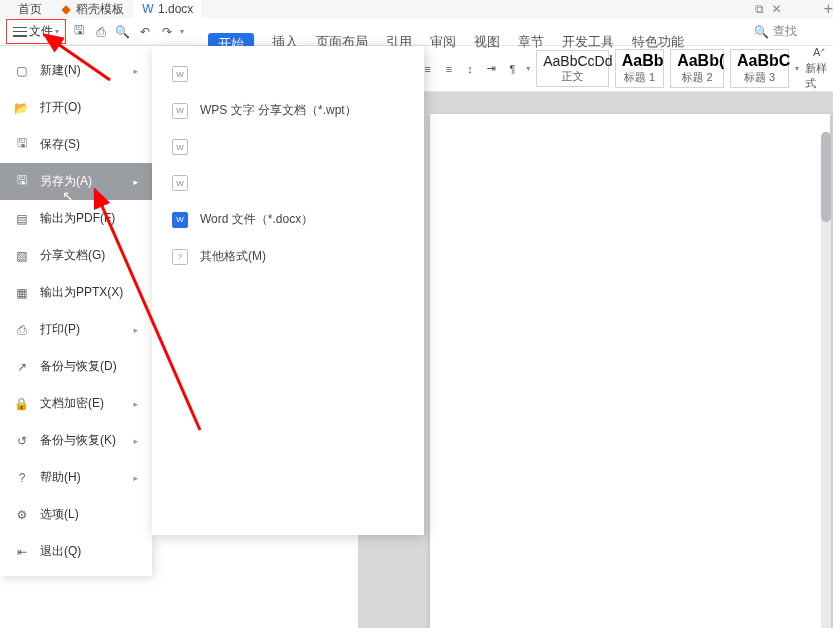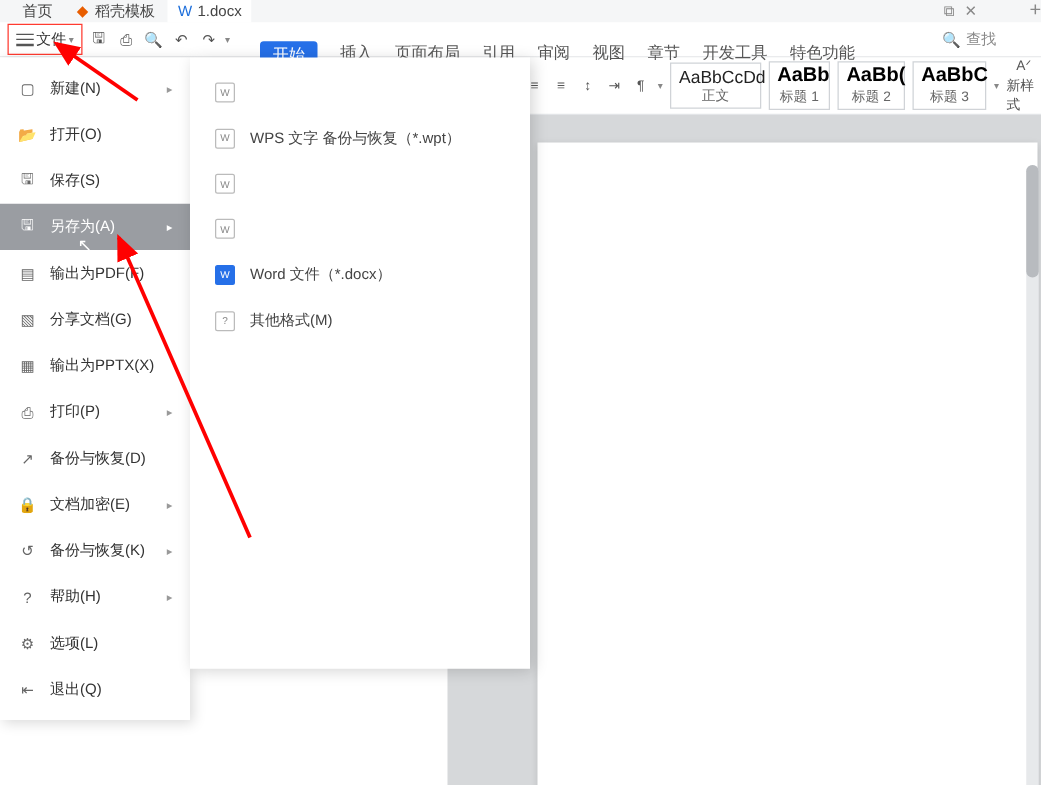--- a/index.html
+++ b/index.html
@@ -204,21 +204,21 @@
     <span>退出(Q)</span>
   </div>
 </div>
 
 <div class="submenu">
   <div class="submenu-item">
     <span class="file-type-icon">W</span>
   </div>
   <div class="submenu-item">
     <span class="file-type-icon">W</span>
-    <span>WPS 文字 备份与恢复（*.wpt）</span>
+    <span>WPS 文字 分享文档（*.wpt）</span>
   </div>
   <div class="submenu-item">
     <span class="file-type-icon">W</span>
   </div>
   <div class="submenu-item">
     <span class="file-type-icon">W</span>
   </div>
   <div class="submenu-item">
     <span class="file-type-icon docx">W</span>
     <span>Word 文件（*.docx）</span>

